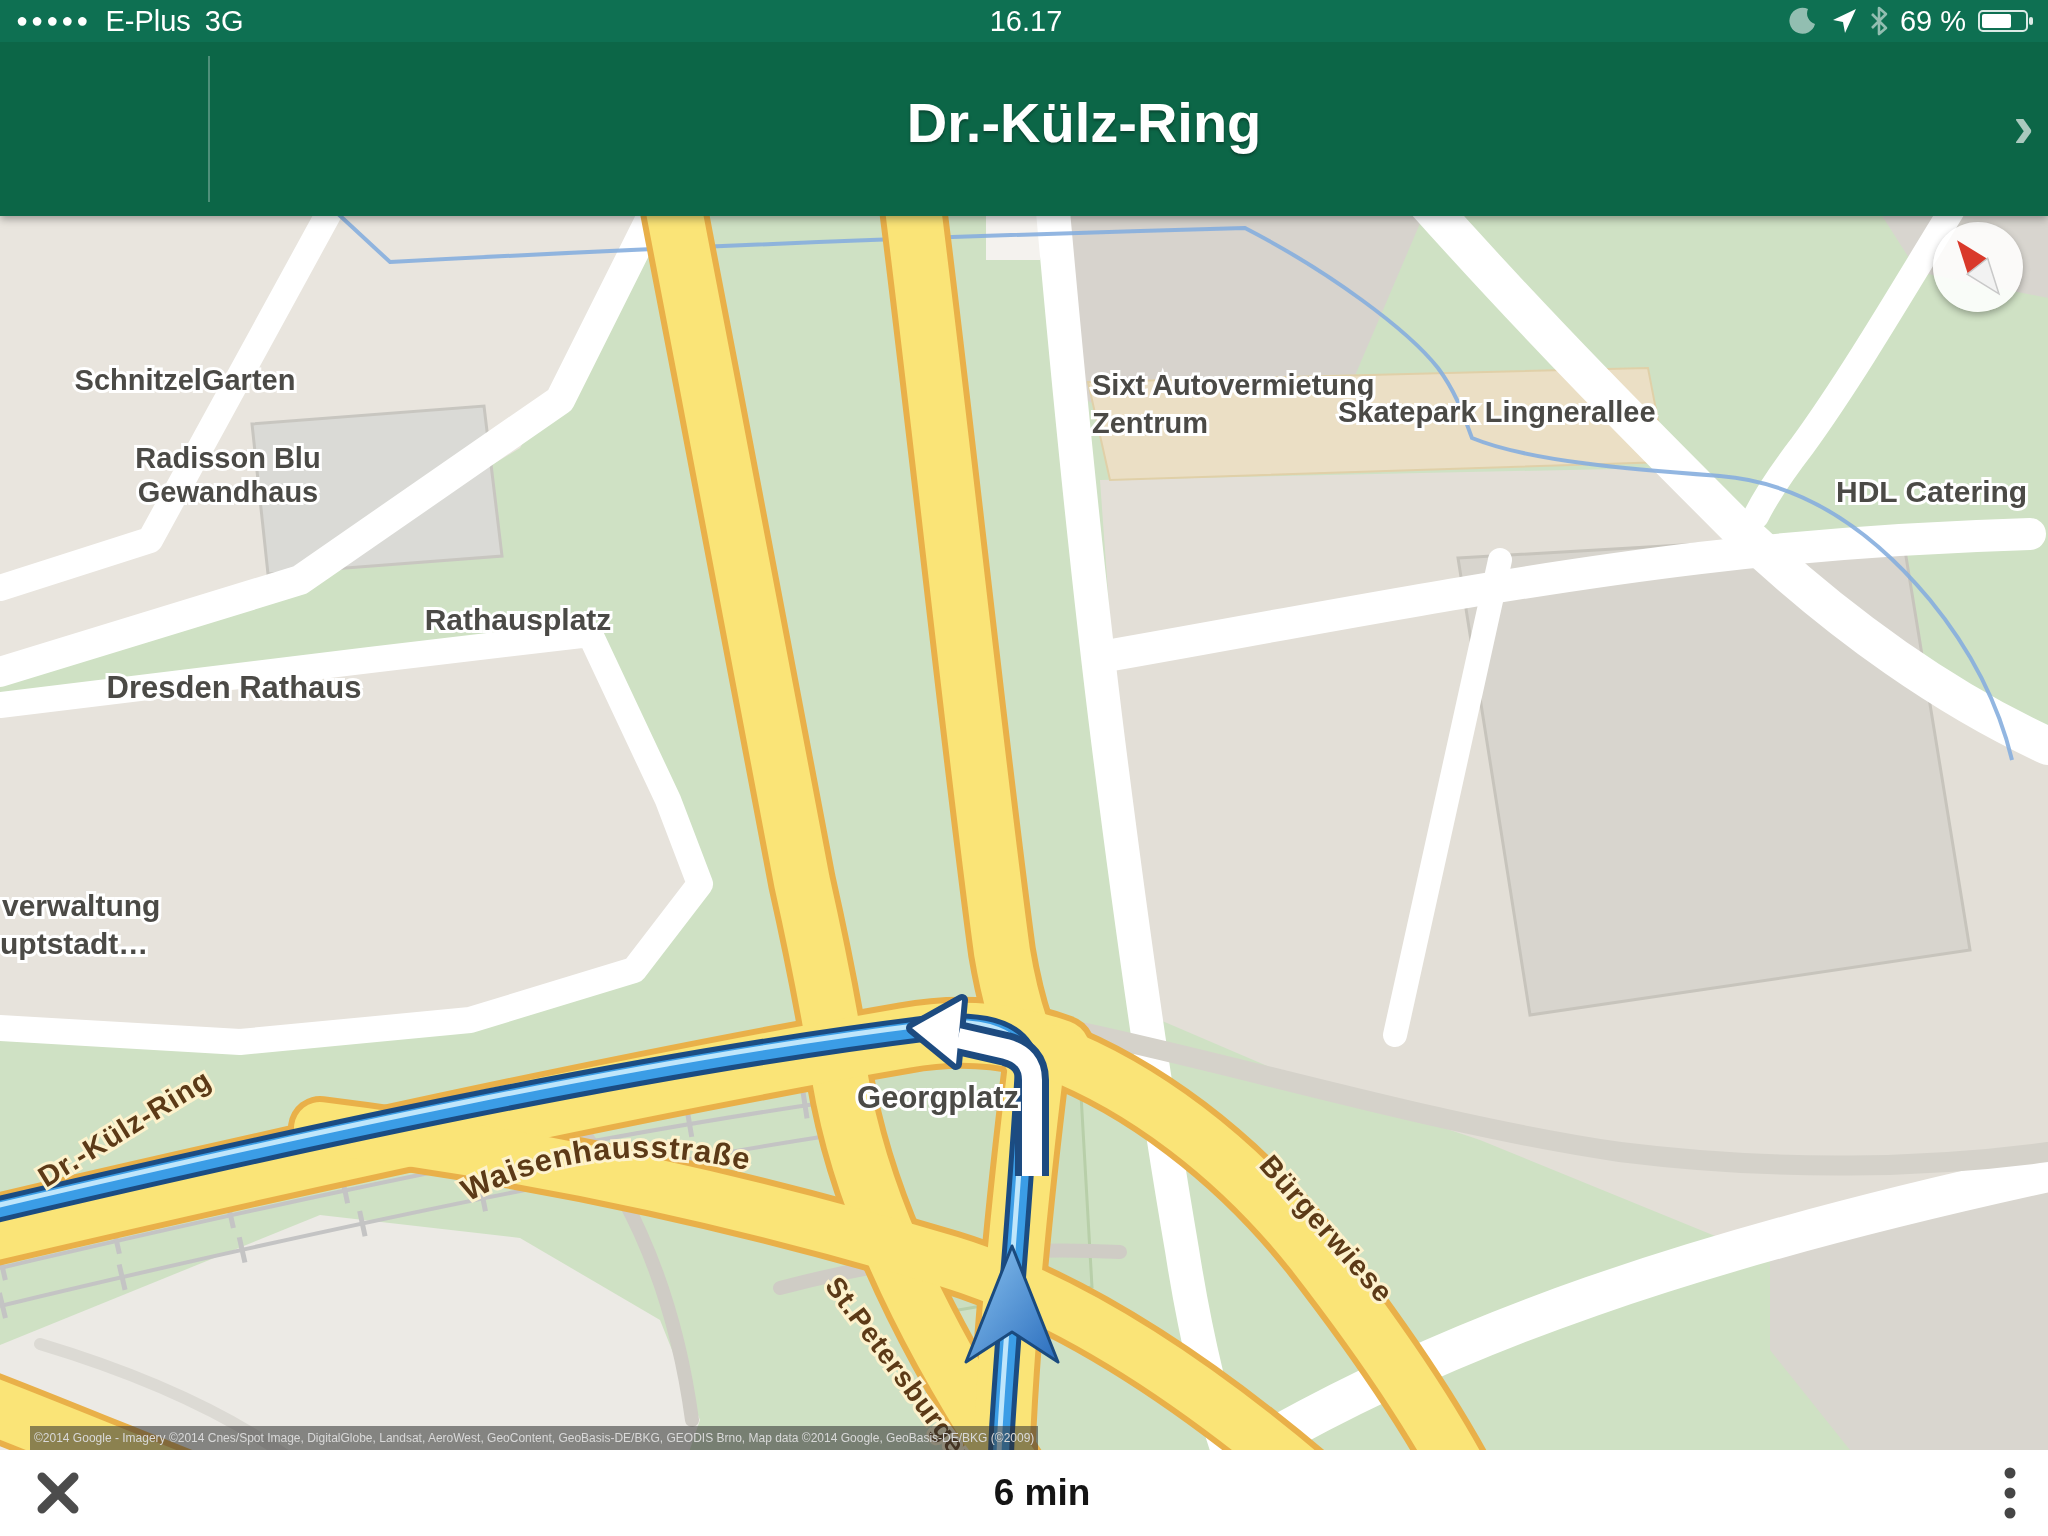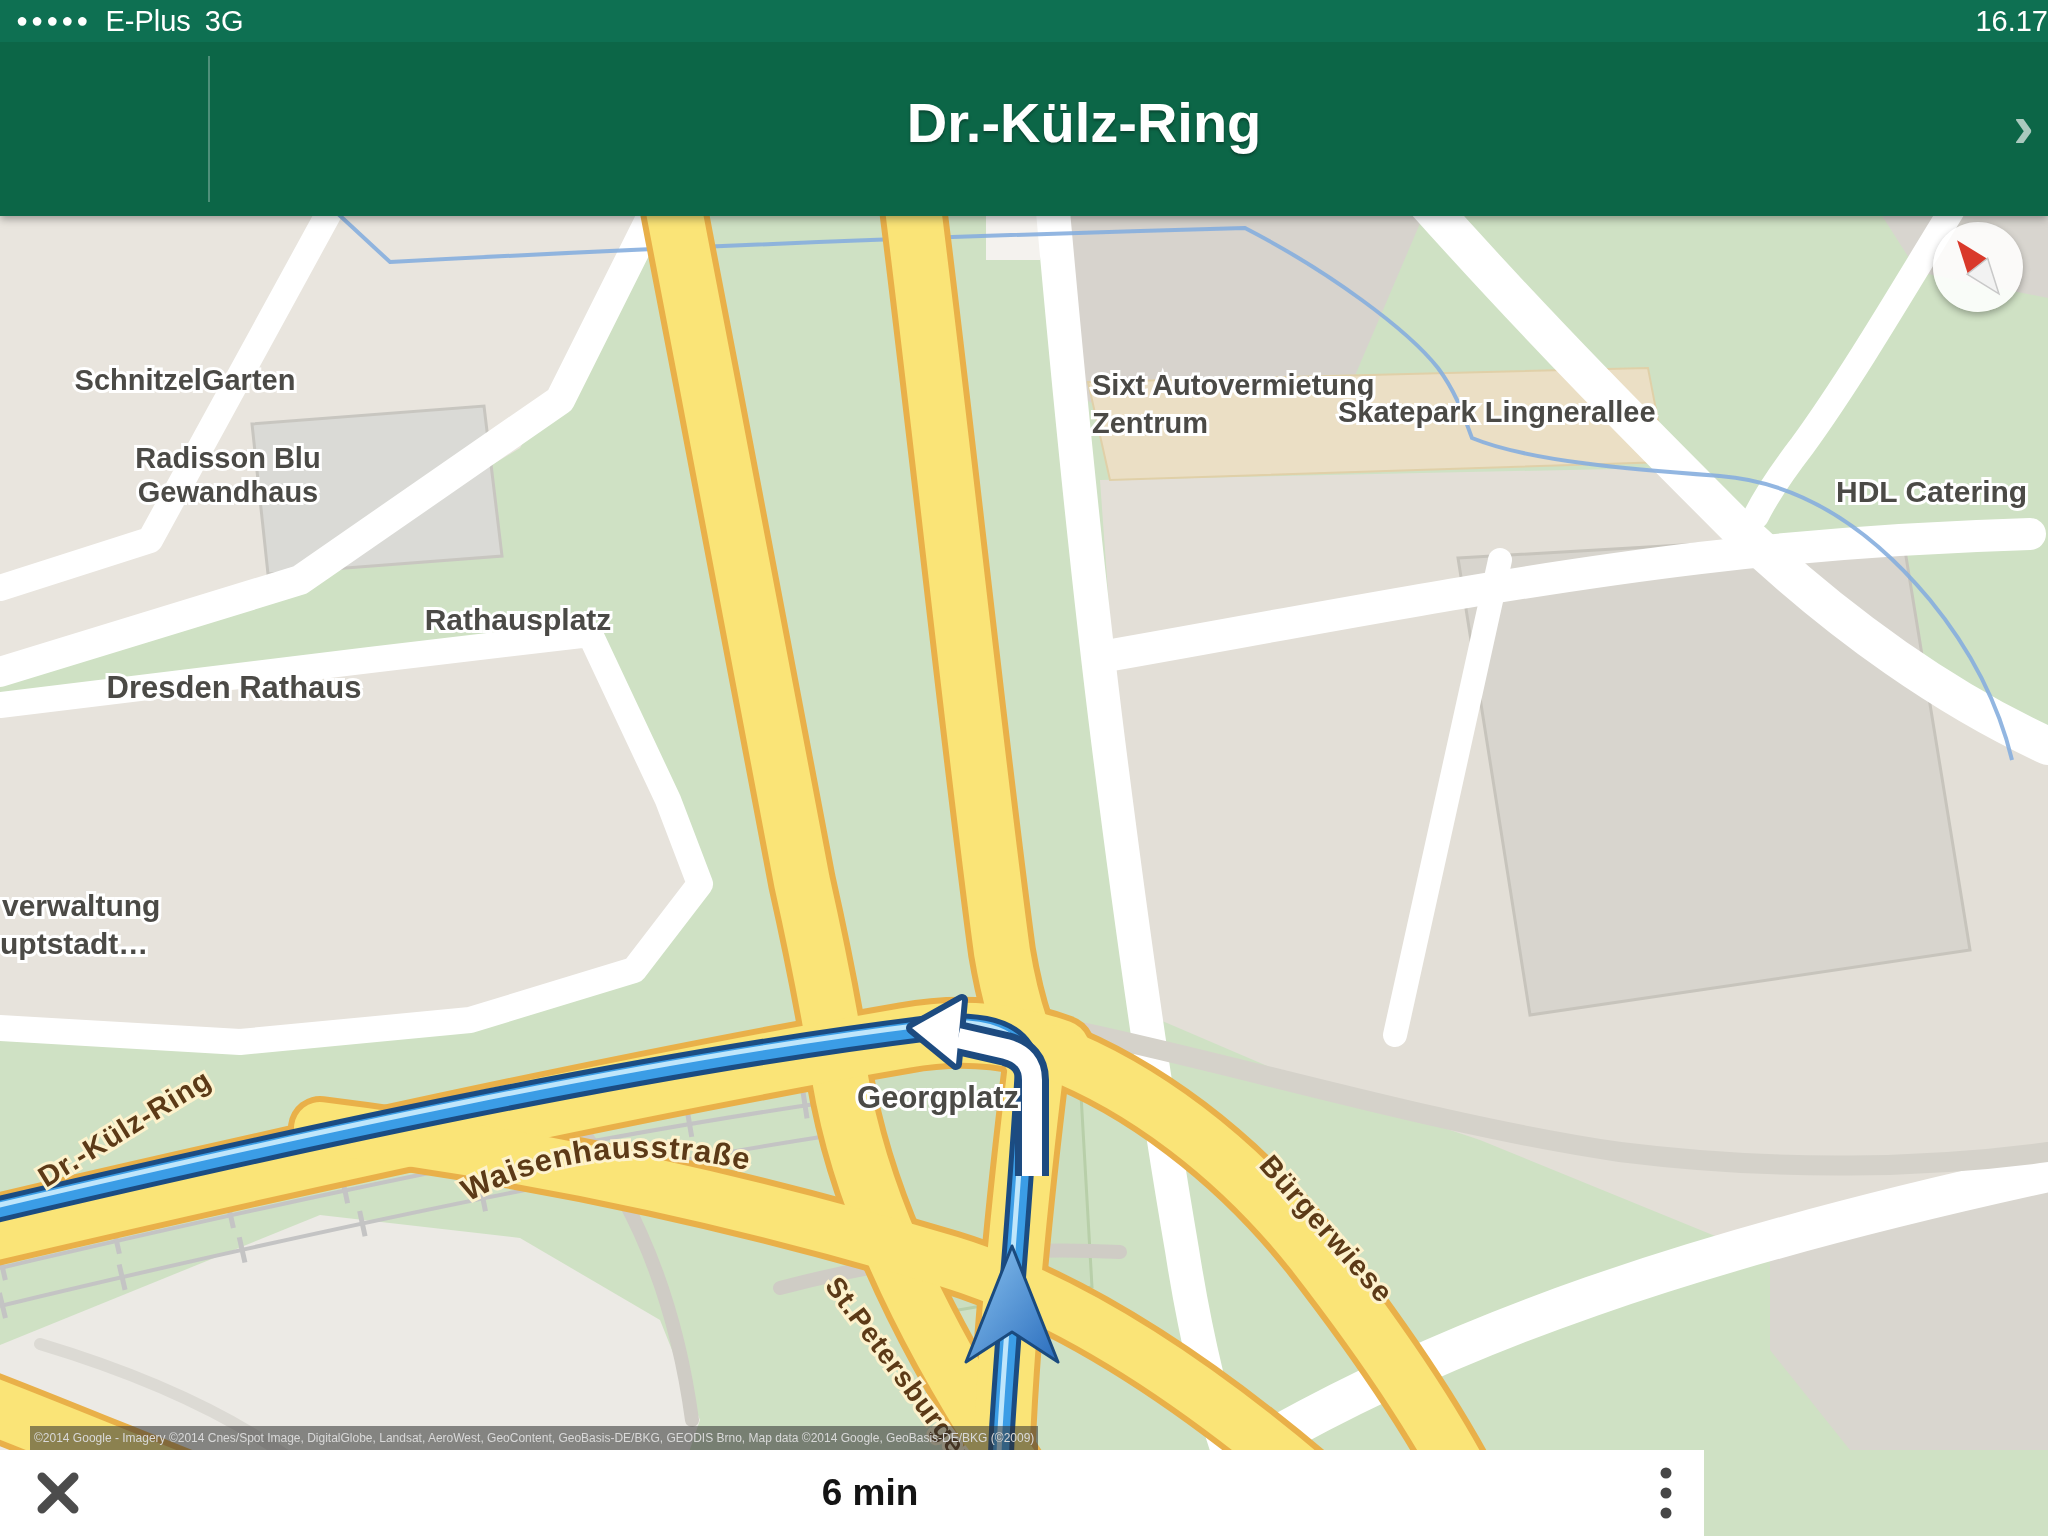--- a/index.html
+++ b/index.html
@@ -50,21 +50,21 @@
     background:rgba(255,255,255,.88);box-shadow:0 3px 7px rgba(0,0,0,.3);z-index:20;
   }
   
   .copyright{
     position:absolute;left:30px;top:1426px;height:24px;line-height:24px;
     background:rgba(48,48,48,.55);color:#d9d9d9;font-size:12px;
     padding:0 4px;white-space:nowrap;z-index:21;
   }
   
   .bottombar{
-    position:absolute;left:0;top:1450px;width:1704px;height:86px;background:#ffffff;
+    position:absolute;left:0;top:1450px;width:2048px;height:86px;background:#ffffff;
     display:flex;align-items:center;z-index:40;
   }
   .bb-close{margin-left:34px;flex:0 0 auto;}
   .bb-eta{flex:1;text-align:center;color:#141414;font-size:37px;font-weight:bold;margin-right:0px;}
   .bb-menu{margin-right:30px;flex:0 0 auto;}
 </style>
 </head>
 <body>
 
 <div class="screen">
@@ -196,20 +196,37 @@
 
   <div class="copyright">©2014 Google - Imagery ©2014 Cnes/Spot Image, DigitalGlobe, Landsat, AeroWest, GeoContent, GeoBasis-DE/BKG, GEODIS Brno, Map data ©2014 Google, GeoBasis-DE/BKG (©2009)</div>
 
   <div class="statusbar">
     <div class="sb-left">
       <span class="sb-dots">●●●●●</span>
       <span>E-Plus</span>
       <span>3G</span>
     </div>
     <div class="sb-center">16.17</div>
+    <div class="sb-right">
+      <svg class="dim" width="30" height="30" viewBox="0 0 30 30">
+        <path d="M20,3 A13,13 0 1,0 27,18 A11,11 0 0,1 20,3 Z" fill="#ffffff"></path>
+      </svg>
+      <svg width="28" height="28" viewBox="0 0 28 28">
+        <polygon points="26,2 3,13 13,15 15,26" fill="#ffffff"></polygon>
+      </svg>
+      <svg class="dim" width="18" height="30" viewBox="0 0 18 30">
+        <path d="M2,8 L16,22 L9,28 L9,2 L16,8 L2,22" fill="none" stroke="#ffffff" stroke-width="2.6" stroke-linejoin="round"></path>
+      </svg>
+      <span>69 %</span>
+      <svg width="58" height="28" viewBox="0 0 58 28">
+        <rect x="1" y="4" width="48" height="20" rx="4" fill="none" stroke="rgba(255,255,255,.85)" stroke-width="2"></rect>
+        <rect x="4" y="7" width="29" height="14" rx="2" fill="#ffffff"></rect>
+        <rect x="51" y="10" width="4" height="8" rx="2" fill="rgba(255,255,255,.85)"></rect>
+      </svg>
+    </div>
   </div>
 
   <div class="navheader">
     <div class="nh-divider"></div>
     <div class="nh-title">Dr.-Külz-Ring</div>
     <div class="nh-chevron">›</div>
   </div>
 
 
   <div class="bottombar">

